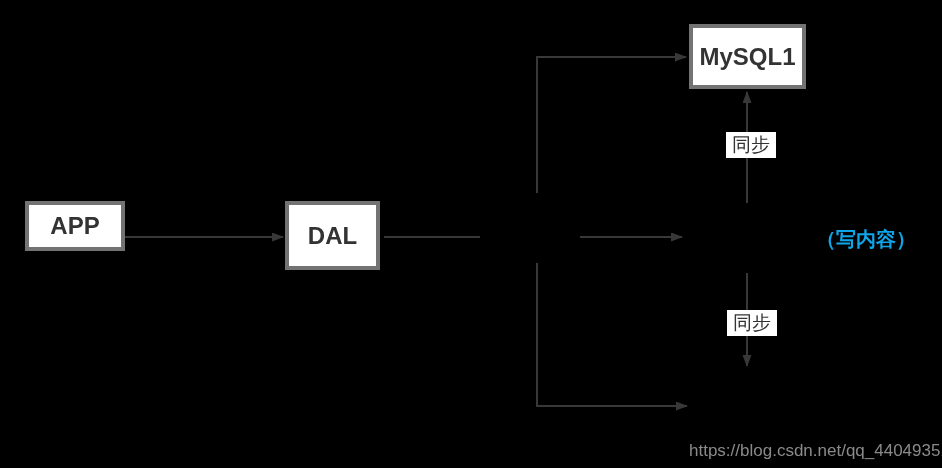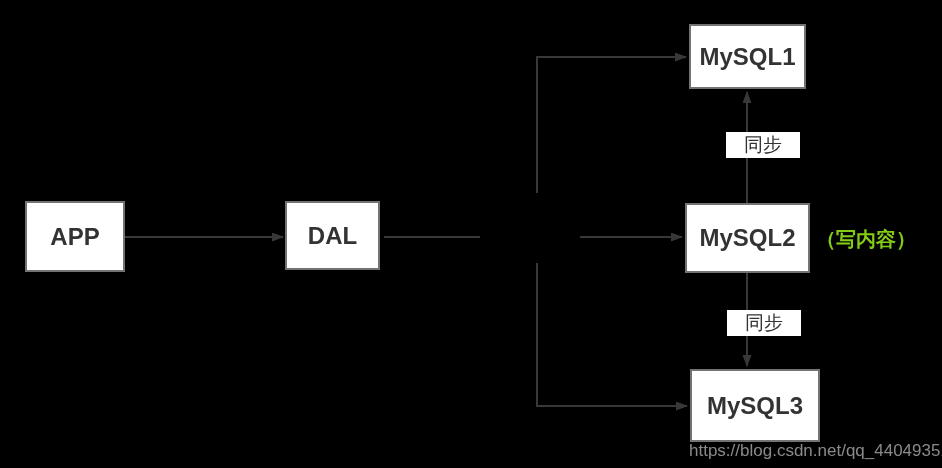--- a/index.html
+++ b/index.html
@@ -20,52 +20,52 @@
     left: 0;
     top: 0;
     width: 942px;
     height: 468px;
     z-index: 1;
   }
   .node {
     position: absolute;
     box-sizing: border-box;
     background: #ffffff;
-    border: 2px solid #737373;
+    border: 4px solid #737373;
     color: #333333;
     display: flex;
     align-items: center;
     justify-content: center;
     font-weight: bold;
     font-size: 24px;
     z-index: 2;
   }
-  .node-app    { left: 25px;  top: 201px; width: 100px; height: 71px; }
+  .node-app    { left: 25px;  top: 201px; width: 100px; height: 50px; }
   .node-dal    { left: 285px; top: 201px; width: 95px;  height: 69px; }
   .node-cache  { left: 480px; top: 193px; width: 100px; height: 70px; }
   .node-mysql1 { left: 689px; top: 24px;  width: 117px; height: 65px; }
   .node-mysql2 { left: 685px; top: 203px; width: 125px; height: 70px; }
   .node-mysql3 { left: 690px; top: 369px; width: 130px; height: 73px; }
   .edge-label {
     position: absolute;
     background: #ffffff;
     color: #333333;
     font-size: 19px;
     line-height: 26px;
-    padding: 0 18px;
+    padding: 0 6px;
     z-index: 3;
     white-space: nowrap;
   }
   .sync-label-top    { left: 726px; top: 132px; }
   .sync-label-bottom { left: 727px; top: 310px; }
   .note-label {
     position: absolute;
     left: 816px;
     top: 226px;
-    color: #84cc16;
+    color: #0ea5e9;
     font-size: 20px;
     font-weight: bold;
     z-index: 2;
     white-space: nowrap;
   }
   .watermark {
     position: absolute;
     left: 689px;
     top: 441px;
     color: #8a8a8a;
@@ -100,27 +100,21 @@
 
   <div class="node node-dal">
     <span>DAL</span>
   </div>
 
 
   <div class="node node-mysql1">
     <span>MySQL1</span>
   </div>
 
-  <div class="node node-mysql2">
-    <span>MySQL2</span>
-  </div>
 
-  <div class="node node-mysql3">
-    <span>MySQL3</span>
-  </div>
 
   <span class="edge-label sync-label-top">同步</span>
 
   <span class="edge-label sync-label-bottom">同步</span>
 
   <span class="note-label">（写内容）</span>
 
   <span class="watermark">https://blog.csdn.net/qq_44049351</span>
 
 </div>

